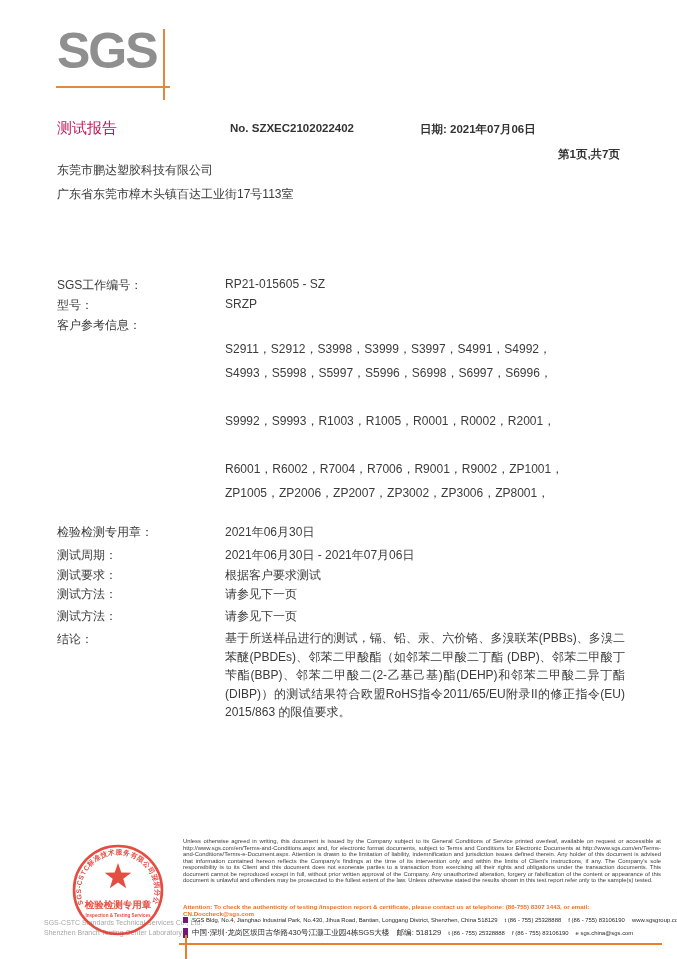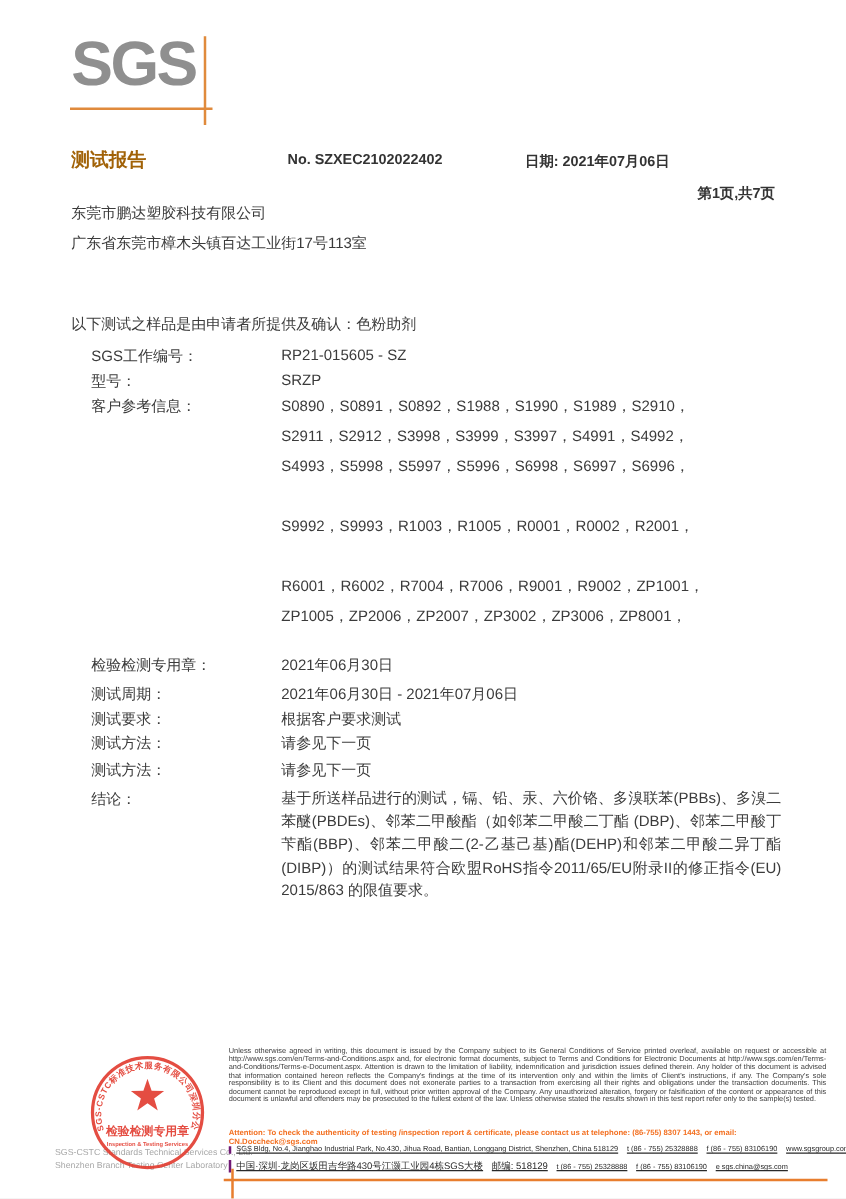--- a/index.html
+++ b/index.html
@@ -7,45 +7,45 @@
     position:relative;width:677px;height:959px;background:#ffffff;
     margin:0 auto;overflow:hidden;
     font-family:"Liberation Sans","DejaVu Sans",sans-serif;
     color:#3b3b3b;
   }
   .abs{position:absolute;}
   
   .logo-text{left:57px;top:26px;font-size:50px;font-weight:700;color:#8f8f8f;letter-spacing:-2px;line-height:1;}
   .logo-hline{left:56px;top:86px;width:114px;height:2px;background:#e08a3c;}
   .logo-vline{left:163px;top:29px;width:2px;height:71px;background:#e08a3c;}
-  .doc-title{left:57px;top:119px;font-size:15px;font-weight:700;color:#a16207;}
+  .doc-title{left:57px;top:119px;font-size:15px;font-weight:400;color:#be185d;}
   .report-no{left:230px;top:122px;font-size:11.5px;font-weight:600;color:#333;}
   .report-date{left:420px;top:122px;font-size:11.5px;font-weight:600;color:#333;}
   .page-info{left:558px;top:122px;font-size:11.5px;font-weight:600;color:#333;margin-top:25px;}
   
   .body-text{font-size:12px;color:#3b3b3b;}
   .company{left:57px;top:162px;}
   .address{left:57px;top:186px;}
   .intro{left:57px;top:251px;}
-  .lbl{position:absolute;left:57px;font-size:12px;color:#3b3b3b;white-space:nowrap;margin-left:16px;}
+  .lbl{position:absolute;left:57px;font-size:12px;color:#3b3b3b;white-space:nowrap;}
   .val{position:absolute;left:225px;font-size:12px;color:#3b3b3b;white-space:nowrap;}
   .conclusion-text{
     position:absolute;left:225px;top:629px;width:400px;
     font-size:12px;line-height:18.6px;color:#3b3b3b;text-align:justify;
   }
   
   .legal{
     left:183px;top:838px;width:478px;
     font-size:5.9px;line-height:6.55px;color:#3d3d3d;text-align:justify;
   }
   .attention{
     left:183px;top:903px;width:478px;
     font-size:6.2px;line-height:7px;font-weight:700;color:#f37021;
   }
-  .addr-row{left:183px;display:flex;gap:7px;color:#2a2a2a;white-space:nowrap;align-items:baseline;border-left:2px solid #701a75;padding-left:4px;text-decoration:underline;}
+  .addr-row{left:183px;display:flex;gap:7px;color:#2a2a2a;white-space:nowrap;align-items:baseline;border-left:5px solid #701a75;padding-left:4px;}
   .addr-en{top:917px;font-size:5.9px;}
   .addr-cn{top:928px;font-size:7.6px;}
   .footer-rule{left:179px;top:943px;width:483px;height:2px;background:#e87e2e;}
   .footer-vline{left:185px;top:935px;width:2px;height:24px;background:#e87e2e;}
   .member{left:420px;top:996px;width:200px;font-size:9px;color:#2f2f2f;text-align:center;margin-top:28px;}
   .stamp-company{left:44px;top:918px;font-size:7px;line-height:9.5px;color:#a7a7a7;}
   .stamp-svg{left:66px;top:842px;opacity:0.9;}
 </style>
 </head>
 <body>
@@ -57,30 +57,28 @@
   <div class="abs logo-vline"></div>
 
   <div class="abs doc-title">测试报告</div>
   <div class="abs report-no">No. SZXEC2102022402</div>
   <div class="abs report-date">日期: 2021年07月06日</div>
   <div class="abs page-info">第1页,共7页</div>
 
   <div class="abs body-text company">东莞市鹏达塑胶科技有限公司</div>
   <div class="abs body-text address">广东省东莞市樟木头镇百达工业街17号113室</div>
 
-  <div class="abs body-text intro">以下测试之样品是由申请者所提供及确认：色粉助剂</div>
 
   <span class="lbl" style="top:277px">SGS工作编号：</span>
   <span class="val" style="top:277px">RP21-015605 - SZ</span>
 
   <span class="lbl" style="top:297px">型号：</span>
   <span class="val" style="top:297px">SRZP</span>
 
   <span class="lbl" style="top:317px">客户参考信息：</span>
-  <span class="val" style="top:317px">S0890，S0891，S0892，S1988，S1990，S1989，S2910，</span>
   <span class="val" style="top:341px">S2911，S2912，S3998，S3999，S3997，S4991，S4992，</span>
   <span class="val" style="top:365px">S4993，S5998，S5997，S5996，S6998，S6997，S6996，</span>
   <span class="val" style="top:413px">S9992，S9993，R1003，R1005，R0001，R0002，R2001，</span>
   <span class="val" style="top:461px">R6001，R6002，R7004，R7006，R9001，R9002，ZP1001，</span>
   <span class="val" style="top:485px">ZP1005，ZP2006，ZP2007，ZP3002，ZP3006，ZP8001，</span>
 
   <span class="lbl" style="top:524px">检验检测专用章：</span>
   <span class="val" style="top:524px">2021年06月30日</span>
 
   <span class="lbl" style="top:547px">测试周期：</span>

